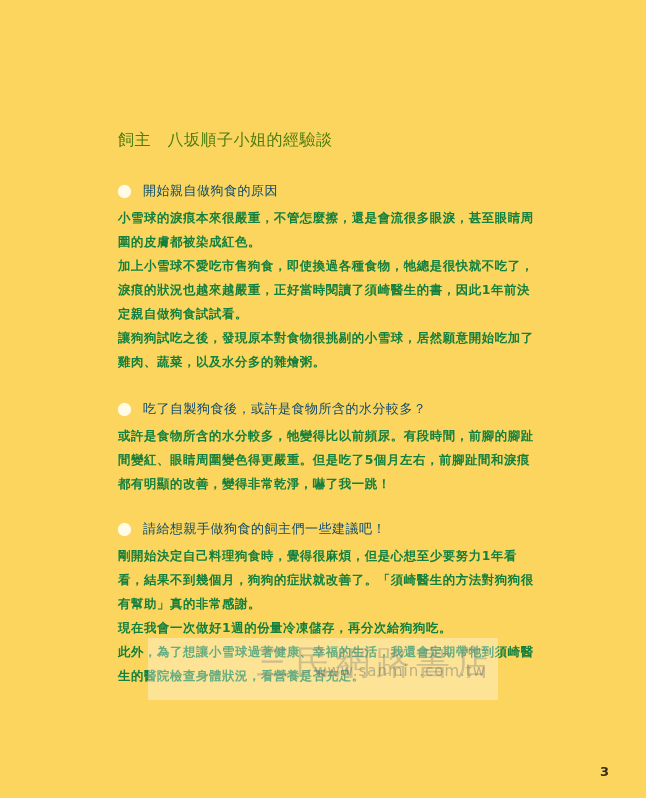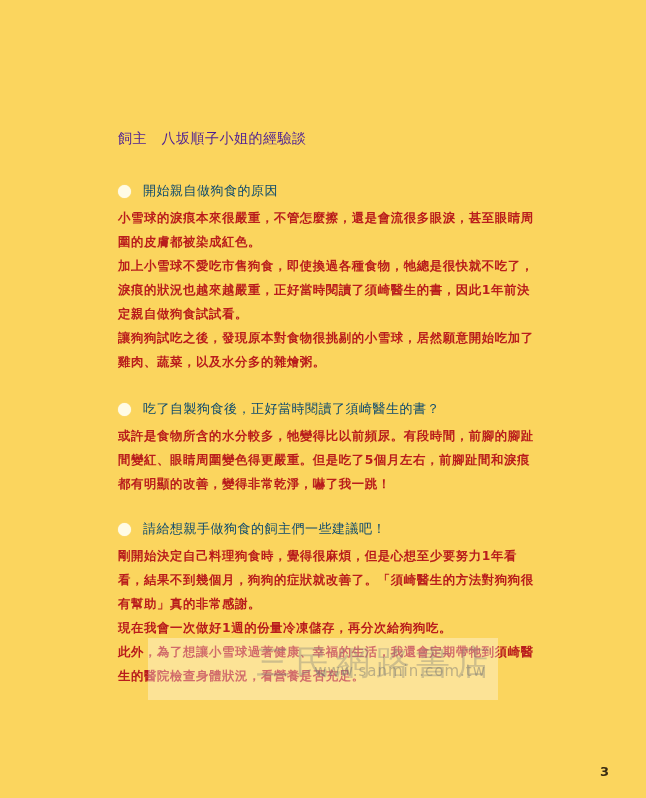--- a/index.html
+++ b/index.html
@@ -11,21 +11,21 @@
     font-family: "DejaVu Sans", sans-serif;
     color: #3a2c12;
   }
   .page {
     position: absolute; left: 0; top: 0; width: 646px; height: 798px;
     background: #FBD55E;
   }
   .header {
     position: absolute; left: 118px; top: 130px;
     font-family: "DejaVu Serif", serif;
-    font-size: 14px; color: #4c1d95; letter-spacing: 0.5px;
+    font-size: 16px; color: #4d7c0f; letter-spacing: 0.5px;
     white-space: pre;
   }
   .section {
     position: absolute; left: 118px; width: 420px;
   }
   .section h2 {
     margin: 0 0 6px 0;
     font-family: "DejaVu Serif", serif;
     font-weight: normal;
     font-size: 13px;
@@ -33,21 +33,21 @@
     display: flex; align-items: center;
     letter-spacing: 0.5px;
   }
   .bullet {
     display: inline-block; width: 13px; height: 13px; border-radius: 50%;
     background: #fffbe6; margin-right: 12px; flex: 0 0 13px;
     box-shadow: 0 0 1px rgba(255,255,255,0.8);
   }
   .para {
     margin: 0; font-size: 12.4px; line-height: 24px;
-    font-weight: bold; color: #b91c1c; letter-spacing: 0.6px;
+    font-weight: bold; color: #15803d; letter-spacing: 0.6px;
   }
   .s1 { top: 182px; }
   .s2 { top: 400px; }
   .s3 { top: 520px; }
   .watermark {
     position: absolute; left: 148px; top: 638px; width: 350px; height: 62px;
     background: rgba(255,255,255,0.35);
     pointer-events: none;
   }
   .wm-text {
@@ -77,21 +77,21 @@
       <span>開始親自做狗食的原因</span>
     </h2>
     <p class="para">小雪球的淚痕本來很嚴重，不管怎麼擦，還是會流很多眼淚，甚至眼睛周圍的皮膚都被染成紅色。</p>
     <p class="para">加上小雪球不愛吃市售狗食，即使換過各種食物，牠總是很快就不吃了，淚痕的狀況也越來越嚴重，正好當時閱讀了須崎醫生的書，因此1年前決定親自做狗食試試看。</p>
     <p class="para">讓狗狗試吃之後，發現原本對食物很挑剔的小雪球，居然願意開始吃加了雞肉、蔬菜，以及水分多的雜燴粥。</p>
   </div>
 
   <div class="section s2">
     <h2>
       <span class="bullet"></span>
-      <span>吃了自製狗食後，正好當時閱讀了須崎醫生的書？</span>
+      <span>吃了自製狗食後，或許是食物所含的水分較多？</span>
     </h2>
     <p class="para">或許是食物所含的水分較多，牠變得比以前頻尿。有段時間，前腳的腳趾間變紅、眼睛周圍變色得更嚴重。但是吃了5個月左右，前腳趾間和淚痕都有明顯的改善，變得非常乾淨，嚇了我一跳！</p>
   </div>
 
   <div class="section s3">
     <h2>
       <span class="bullet"></span>
       <span>請給想親手做狗食的飼主們一些建議吧！</span>
     </h2>
     <p class="para">剛開始決定自己料理狗食時，覺得很麻煩，但是心想至少要努力1年看看，結果不到幾個月，狗狗的症狀就改善了。「須崎醫生的方法對狗狗很有幫助」真的非常感謝。</p>

